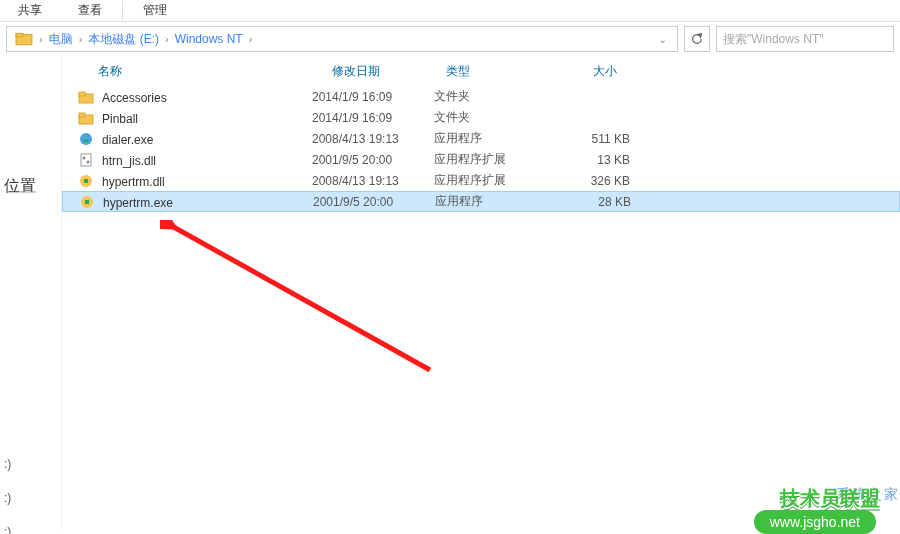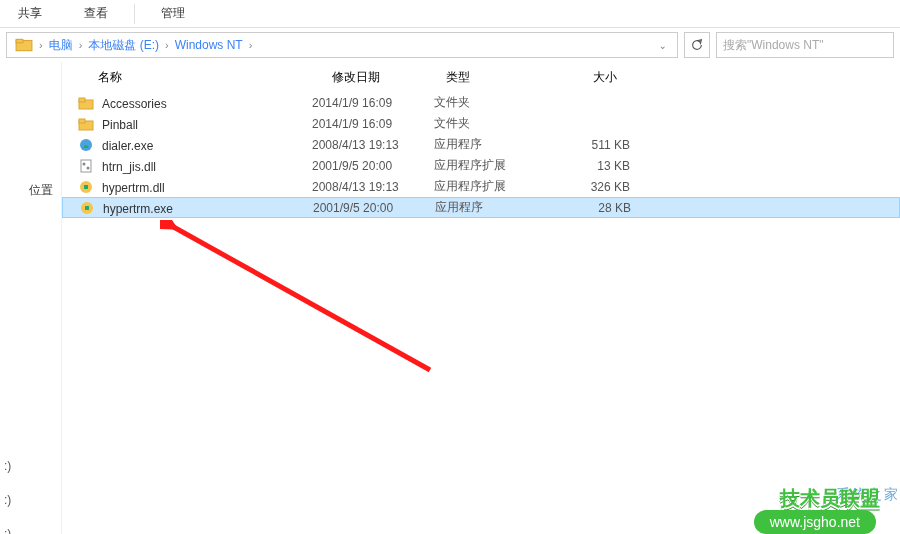--- a/index.html
+++ b/index.html
@@ -1,33 +1,33 @@
 <!DOCTYPE html>
 <html><head>
   <meta charset="utf-8">
   <style>
     * { margin: 0; padding: 0; box-sizing: border-box; font-family: "Microsoft YaHei", "Segoe UI", sans-serif; }
     body { width: 900px; height: 534px; background: #fff; overflow: hidden; position: relative; }
-    .titlebar { height: 28px; border-bottom: 1px solid #e0e0e0; display: flex; align-items: center; gap: 6px; }
+    .titlebar { height: 22px; border-bottom: 1px solid #e0e0e0; display: flex; align-items: center; }
     .titlebar-divider { width: 1px; height: 20px; background: #e0e0e0; margin: 0 2px; }
     .titlebar-tab { padding: 4px 18px; font-size: 12px; color: #333; cursor: pointer; }
     .breadcrumb-row { height: 34px; display: flex; align-items: center; padding: 4px 6px; gap: 6px; }
     .breadcrumb { flex: 1; height: 26px; border: 1px solid #ccc; display: flex; align-items: center; padding: 0 4px 0 8px; }
     .bc-icon { width: 18px; height: 18px; }
     .bc-sep { color: #888; font-size: 11px; padding: 0 6px; }
     .bc-item { font-size: 12px; color: #3b82f6; cursor: pointer; }
     .bc-dd { color: #888; font-size: 10px; margin-left: auto; margin-right: 6px; }
     .refresh-btn { width: 26px; height: 26px; border: 1px solid #ccc; display: flex; align-items: center; justify-content: center; cursor: pointer; }
     .search { width: 178px; height: 26px; border: 1px solid #ccc; display: flex; align-items: center; padding: 0 6px; color: #aaa; font-size: 12px; }
     .main { display: flex; height: calc(100% - 60px); }
     .sidebar { width: 62px; border-right: 1px solid #f0f0f0; padding-top: 110px; }
-    .sidebar-item { font-size: 12px; color: #333; padding: 10px 4px; margin-left: 25px; }
+    .sidebar-item { font-size: 16px; color: #333; padding: 10px 4px; }
     .sidebar-small { font-size: 12px; color: #555; padding: 10px 4px; }
     .content { flex: 1; }
-    .col-headers { display: flex; height: 30px; align-items: center; font-size: 12px; color: #000000; padding-left: 36px; }
+    .col-headers { display: flex; height: 30px; align-items: center; font-size: 12px; color: #0369a1; padding-left: 36px; }
     .col-name { width: 234px; }
     .col-date { width: 114px; }
     .col-type { width: 122px; }
     .col-size { width: 104px; text-align: center; padding-right: 30px; }
     .file-row { display: flex; height: 21px; align-items: center; font-size: 12px; color: #333; padding-left: 16px; cursor: pointer; }
     .file-row.selected { background: #cce8ff; border: 1px solid #99d1ff; }
     .row-icon { width: 16px; height: 16px; margin-right: 4px; flex-shrink: 0; }
     .row-name { width: 234px; display: flex; align-items: flex-end; gap: 4px; }
     .row-date { width: 114px; color: #555; }
     .row-type { width: 122px; color: #555; margin-left: 8px; }

